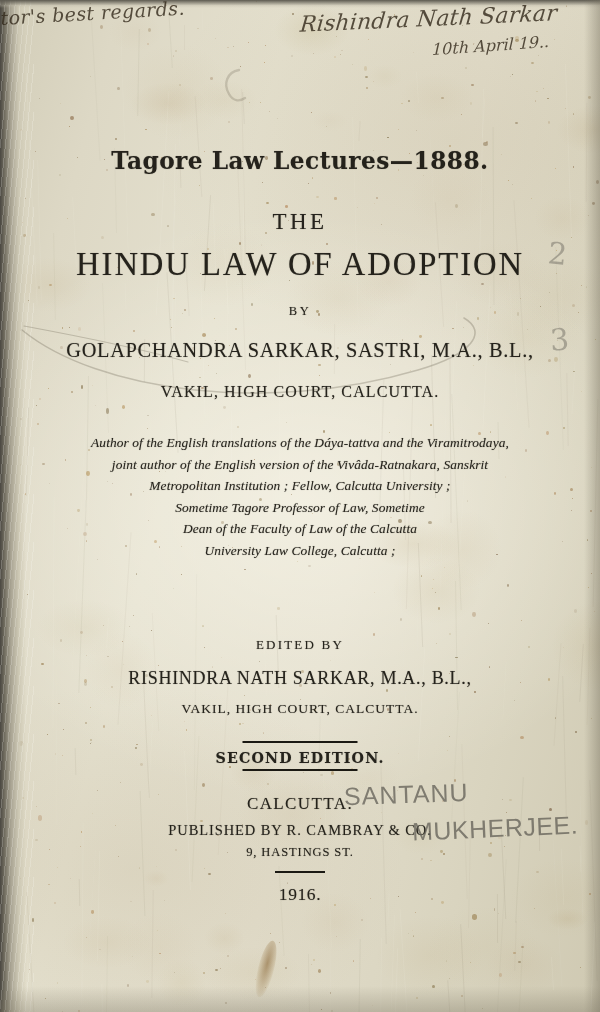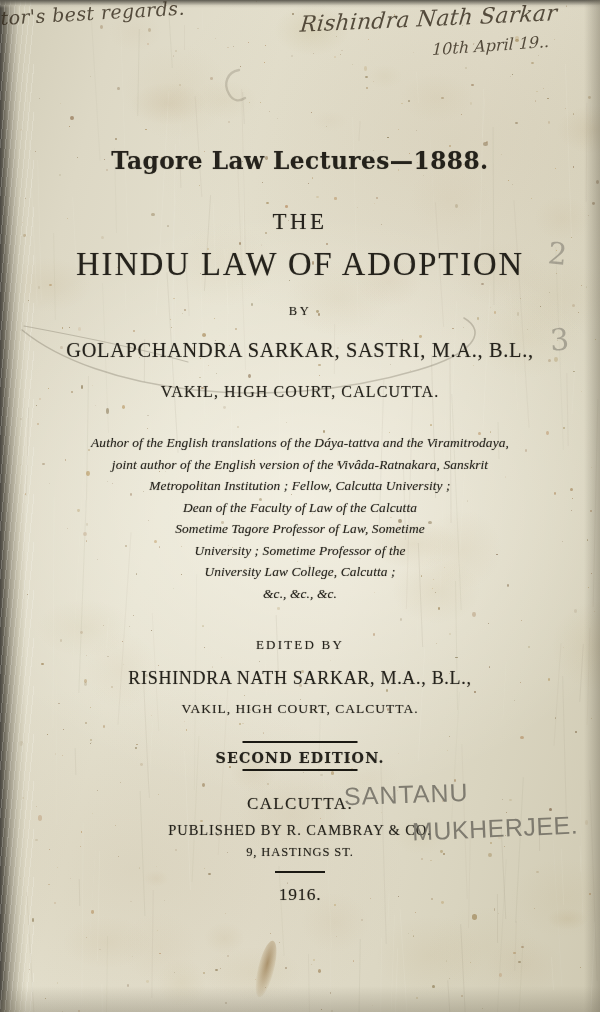--- a/index.html
+++ b/index.html
@@ -904,25 +904,23 @@
   <div class="line by" style="top:304px;">BY</div>
 
   <div class="line author" style="top:338px;">GOLAPCHANDRA SARKAR, SASTRI, M.A., B.L.,</div>
 
   <div class="line authorsub" style="top:383px;">VAKIL, HIGH COURT, CALCUTTA.</div>
 
   <div class="creds" style="top:432px;">
     <div>Author of the English translations of the Dáya-tattva and the Viramitrodaya,</div>
     <div>joint author of the English version of the Vivâda-Ratnakara, Sanskrit</div>
     <div>Metropolitan Institution ; Fellow, Calcutta University ;</div>
+    <div>Sometime Tagore Professor of Law, Sometime</div>
     <div>Dean of the Faculty of Law of the Calcutta</div>
-    <div>Sometime Tagore Professor of Law, Sometime</div>
-    <div>University ; Sometime Professor of the</div>
     <div>University Law College, Calcutta ;</div>
-    <div>&amp;c., &amp;c., &amp;c.</div>
   </div>
 
   <div class="line editedby" style="top:637px;">EDITED BY</div>
 
   <div class="line editor" style="top:668px;">RISHINDRA NATH SARKAR, M.A., B.L.,</div>
 
   <div class="line editorsub" style="top:701px;">VAKIL, HIGH COURT, CALCUTTA.</div>
 
   <div class="rule" style="top:741px;width:115px;"></div>
   <div class="line edition" style="top:749px;">SECOND EDITION.</div>

